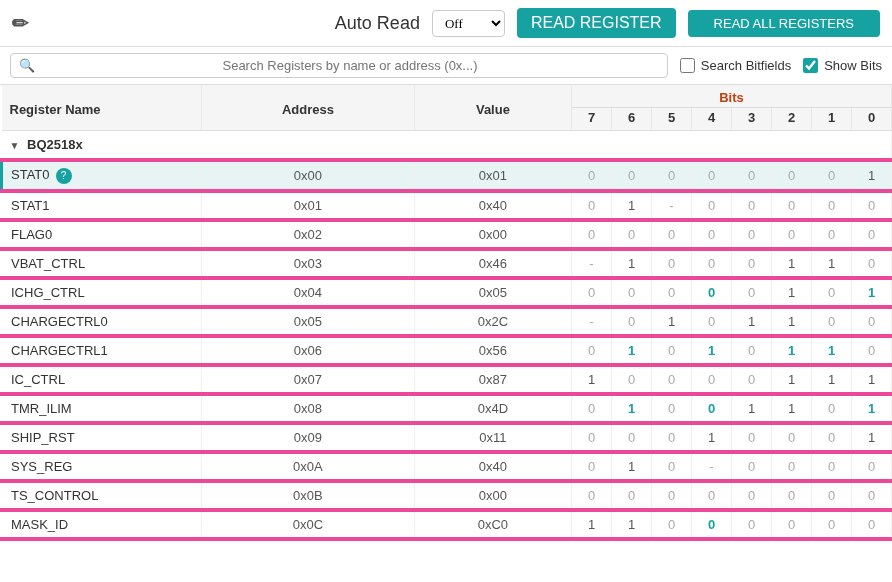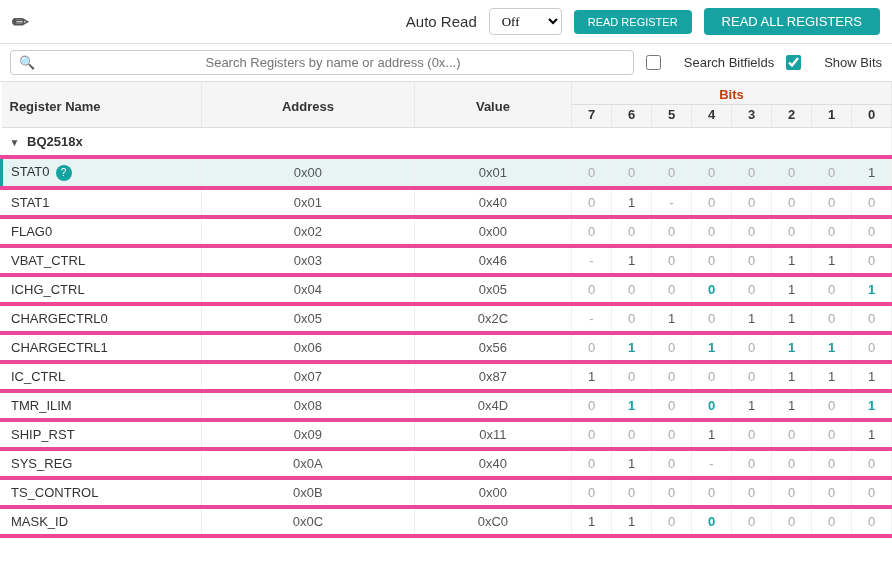--- a/index.html
+++ b/index.html
@@ -16,46 +16,46 @@
     .header-title {
       display: flex;
       align-items: center;
       gap: 8px;
       font-size: 22px;
       font-weight: bold;
       color: #333;
       flex: 1;
     }
     .pencil-icon { color: #555; font-size: 20px; }
-    .auto-read-label { font-size: 15px; color: #333; white-space: nowrap; }
+    .auto-read-label { font-size: 18px; color: #333; white-space: nowrap; }
     .auto-read-select {
       padding: 4px 8px;
       border: 1px solid #ccc;
       border-radius: 4px;
       font-size: 13px;
       background: #fff;
       cursor: pointer;
       font-family: Liberation Serif, serif;
     }
     .btn-read {
       background: #17a2a2;
       color: #fff;
       border: none;
       padding: 6px 14px;
       border-radius: 4px;
-      font-size: 11px;
+      font-size: 16px;
       cursor: pointer;
       white-space: nowrap;
       text-align: center;
     }
     .btn-read-all {
       background: #17a2a2;
       color: #fff;
       border: none;
-      padding: 6px 18px;
+      padding: 6px 26px;
       border-radius: 4px;
       font-size: 13px;
       cursor: pointer;
       white-space: nowrap;
     }
 
     
     .search-row {
       display: flex;
       align-items: center;
@@ -77,21 +77,21 @@
       outline: none;
       font-size: 13px;
       width: 100%;
       color: #555;
       text-align: center;
     }
     .search-icon { color: #888; margin-right: 6px; }
     .checkbox-group {
       display: flex;
       align-items: flex-start;
-      gap: 23px;
+      gap: 6px;
       white-space: nowrap;
       font-size: 13px;
       color: #333;
     }
     .checkbox-group input[type="checkbox"] {
       width: 15px; height: 15px; cursor: pointer;
     }
     .checkbox-teal {
       accent-color: #17a2a2;
     }

